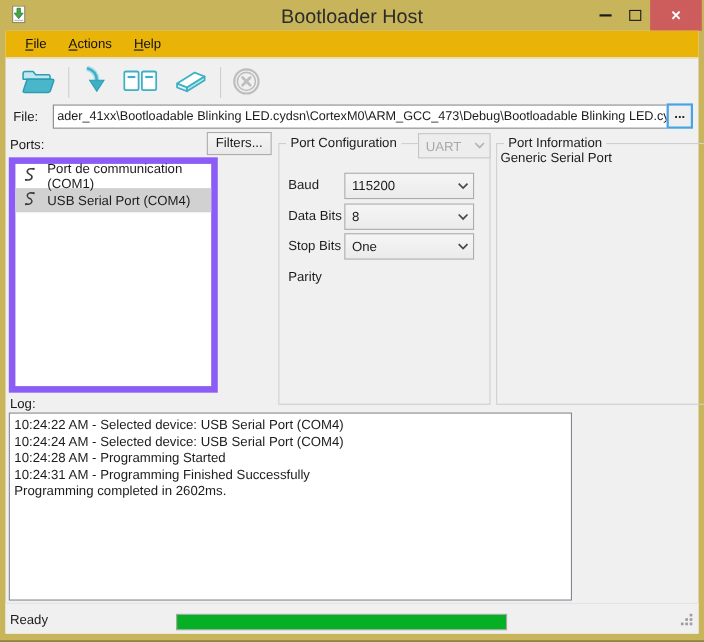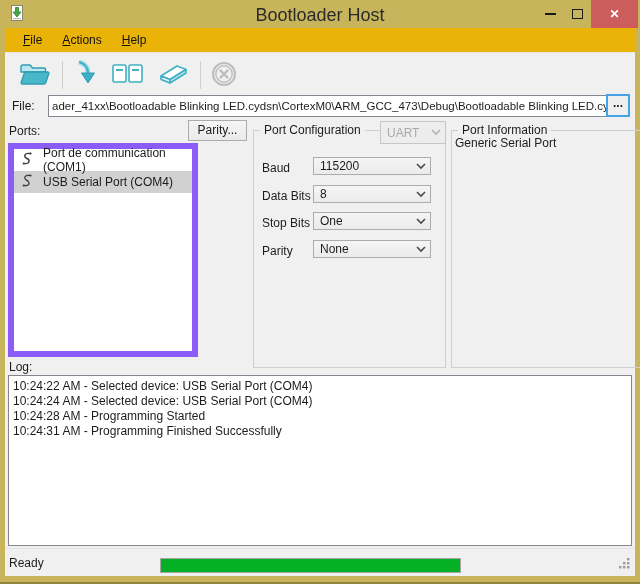--- a/index.html
+++ b/index.html
@@ -45,30 +45,30 @@
   .port-item .pi-label{margin-left:9px;}
   .port-item.selected{background:#d1d1d1;}
   
   .groupbox{position:absolute;border:1px solid #cfcfcf;box-sizing:border-box;}
   .gb-config{left:248px;top:102px;width:193px;height:238px;}
   .gb-info{left:446px;top:102px;width:194px;height:238px;}
   .gb-title{position:absolute;top:-8px;left:6px;background:#f0f0f0;padding:0 4px;}
   .info-content{position:absolute;left:450px;top:108px;}
   
   .combo{border:1px solid #acacac;background:linear-gradient(#f5f5f5,#ebebeb);box-sizing:border-box;
-    display:flex;align-items:center;position:absolute;height:18px;}
+    display:flex;align-items:center;position:absolute;height:24px;}
   .combo .cb-val{flex:1;padding-left:6px;white-space:nowrap;overflow:hidden;}
   .combo .cb-arrow{width:18px;display:flex;align-items:center;justify-content:center;}
   .combo.disabled{border-color:#c6c6c6;background:#ededed;color:#a9a9a9;}
   .uart-combo{left:375px;top:93px;width:66px;height:23px;}
   .cfg-label{position:absolute;left:257px;}
   .cfg-combo{left:308px;width:118px;}
   
   .log-label{position:absolute;left:4px;top:332px;}
-  .log-box{position:absolute;left:3px;top:347px;width:624px;height:171px;background:#fff;border:1px solid #82868e;
+  .log-box{position:absolute;left:3px;top:347px;width:512px;height:171px;background:#fff;border:1px solid #82868e;
     box-sizing:border-box;padding:3px 4px;line-height:15px;overflow:hidden;}
   
   .statusbar{position:absolute;left:0;top:520px;width:630px;height:28px;background:#f0f0f0;border-top:1px solid #e3e3e3;box-sizing:border-box;}
   .status-text{position:absolute;left:4px;top:7px;}
   .progress{position:absolute;left:155px;top:9px;width:301px;height:15px;border:1px solid #a6a6a6;background:#e6e6e6;box-sizing:border-box;}
   .progress-fill{height:100%;background:#06b025;}
   .grip{position:absolute;right:5px;bottom:4px;}
   .bottom-shade{position:absolute;left:0;bottom:0;width:640px;height:2px;background:#8f8440;}
 </style>
 </head>
@@ -152,21 +152,21 @@
         </svg>
       </span>
     </div>
   </div>
 
   <span class="file-label">File:</span>
   <div class="file-input">ader_41xx\Bootloadable Blinking LED.cydsn\CortexM0\ARM_GCC_473\Debug\Bootloadable Blinking LED.cyacd</div>
   <div class="browse-btn">...</div>
 
   <span class="ports-label">Ports:</span>
-  <div class="filters-btn">Parity...</div>
+  <div class="filters-btn">Filters...</div>
   <div class="ports-list">
     <div class="port-item">
       <span>
         <svg width="15" height="16" viewBox="0 0 15 16">
           <path d="M11 2.5 C5 1.5 4.5 6 8 7.5 C11.5 9 10.5 13.5 5 12.5" fill="none" stroke="#3c3c3c" stroke-width="1.4" stroke-linecap="round"></path>
           <circle cx="11.6" cy="2.6" r="1" fill="#3c3c3c"></circle>
           <circle cx="4.6" cy="12.6" r="1" fill="#3c3c3c"></circle>
         </svg>
       </span>
       <span class="pi-label">Port de communication (COM1)</span>
@@ -219,40 +219,33 @@
   <div class="combo cfg-combo" style="top:184px">
     <span class="cb-val">One</span>
     <span class="cb-arrow">
       <svg width="12" height="7" viewBox="0 0 12 7">
           <path d="M2 1 L6 5 L10 1" fill="none" stroke="#4a4a4a" stroke-width="1.6"></path>
         </svg>
     </span>
   </div>
 
   <span class="cfg-label" style="top:216px">Parity</span>
-  <div class="combo cfg-combo" style="top:212px">
-    <span class="cb-val">None</span>
-    <span class="cb-arrow">
-      <svg width="12" height="7" viewBox="0 0 12 7">
-          <path d="M2 1 L6 5 L10 1" fill="none" stroke="#4a4a4a" stroke-width="1.6"></path>
-        </svg>
-    </span>
-  </div>
 
   <div class="groupbox gb-info">
     <span class="gb-title">Port Information</span>
   </div>
   <span class="info-content">Generic Serial Port</span>
 
   <span class="log-label">Log:</span>
   <div class="log-box">
     <div>10:24:22 AM - Selected device: USB Serial Port (COM4)</div>
     <div>10:24:24 AM - Selected device: USB Serial Port (COM4)</div>
     <div>10:24:28 AM - Programming Started</div>
     <div>10:24:31 AM - Programming Finished Successfully</div>
+    <div>Programming completed in 2602ms.</div>
   </div>
 
   <div class="statusbar">
     <span class="status-text">Ready</span>
     <div class="progress">
       <div class="progress-fill" style="width: 100%;"></div>
     </div>
     <span class="grip">
       <svg width="12" height="12" viewBox="0 0 12 12">
         <rect x="9" y="1" width="2.4" height="2.4" fill="#9b9b9b"></rect>

